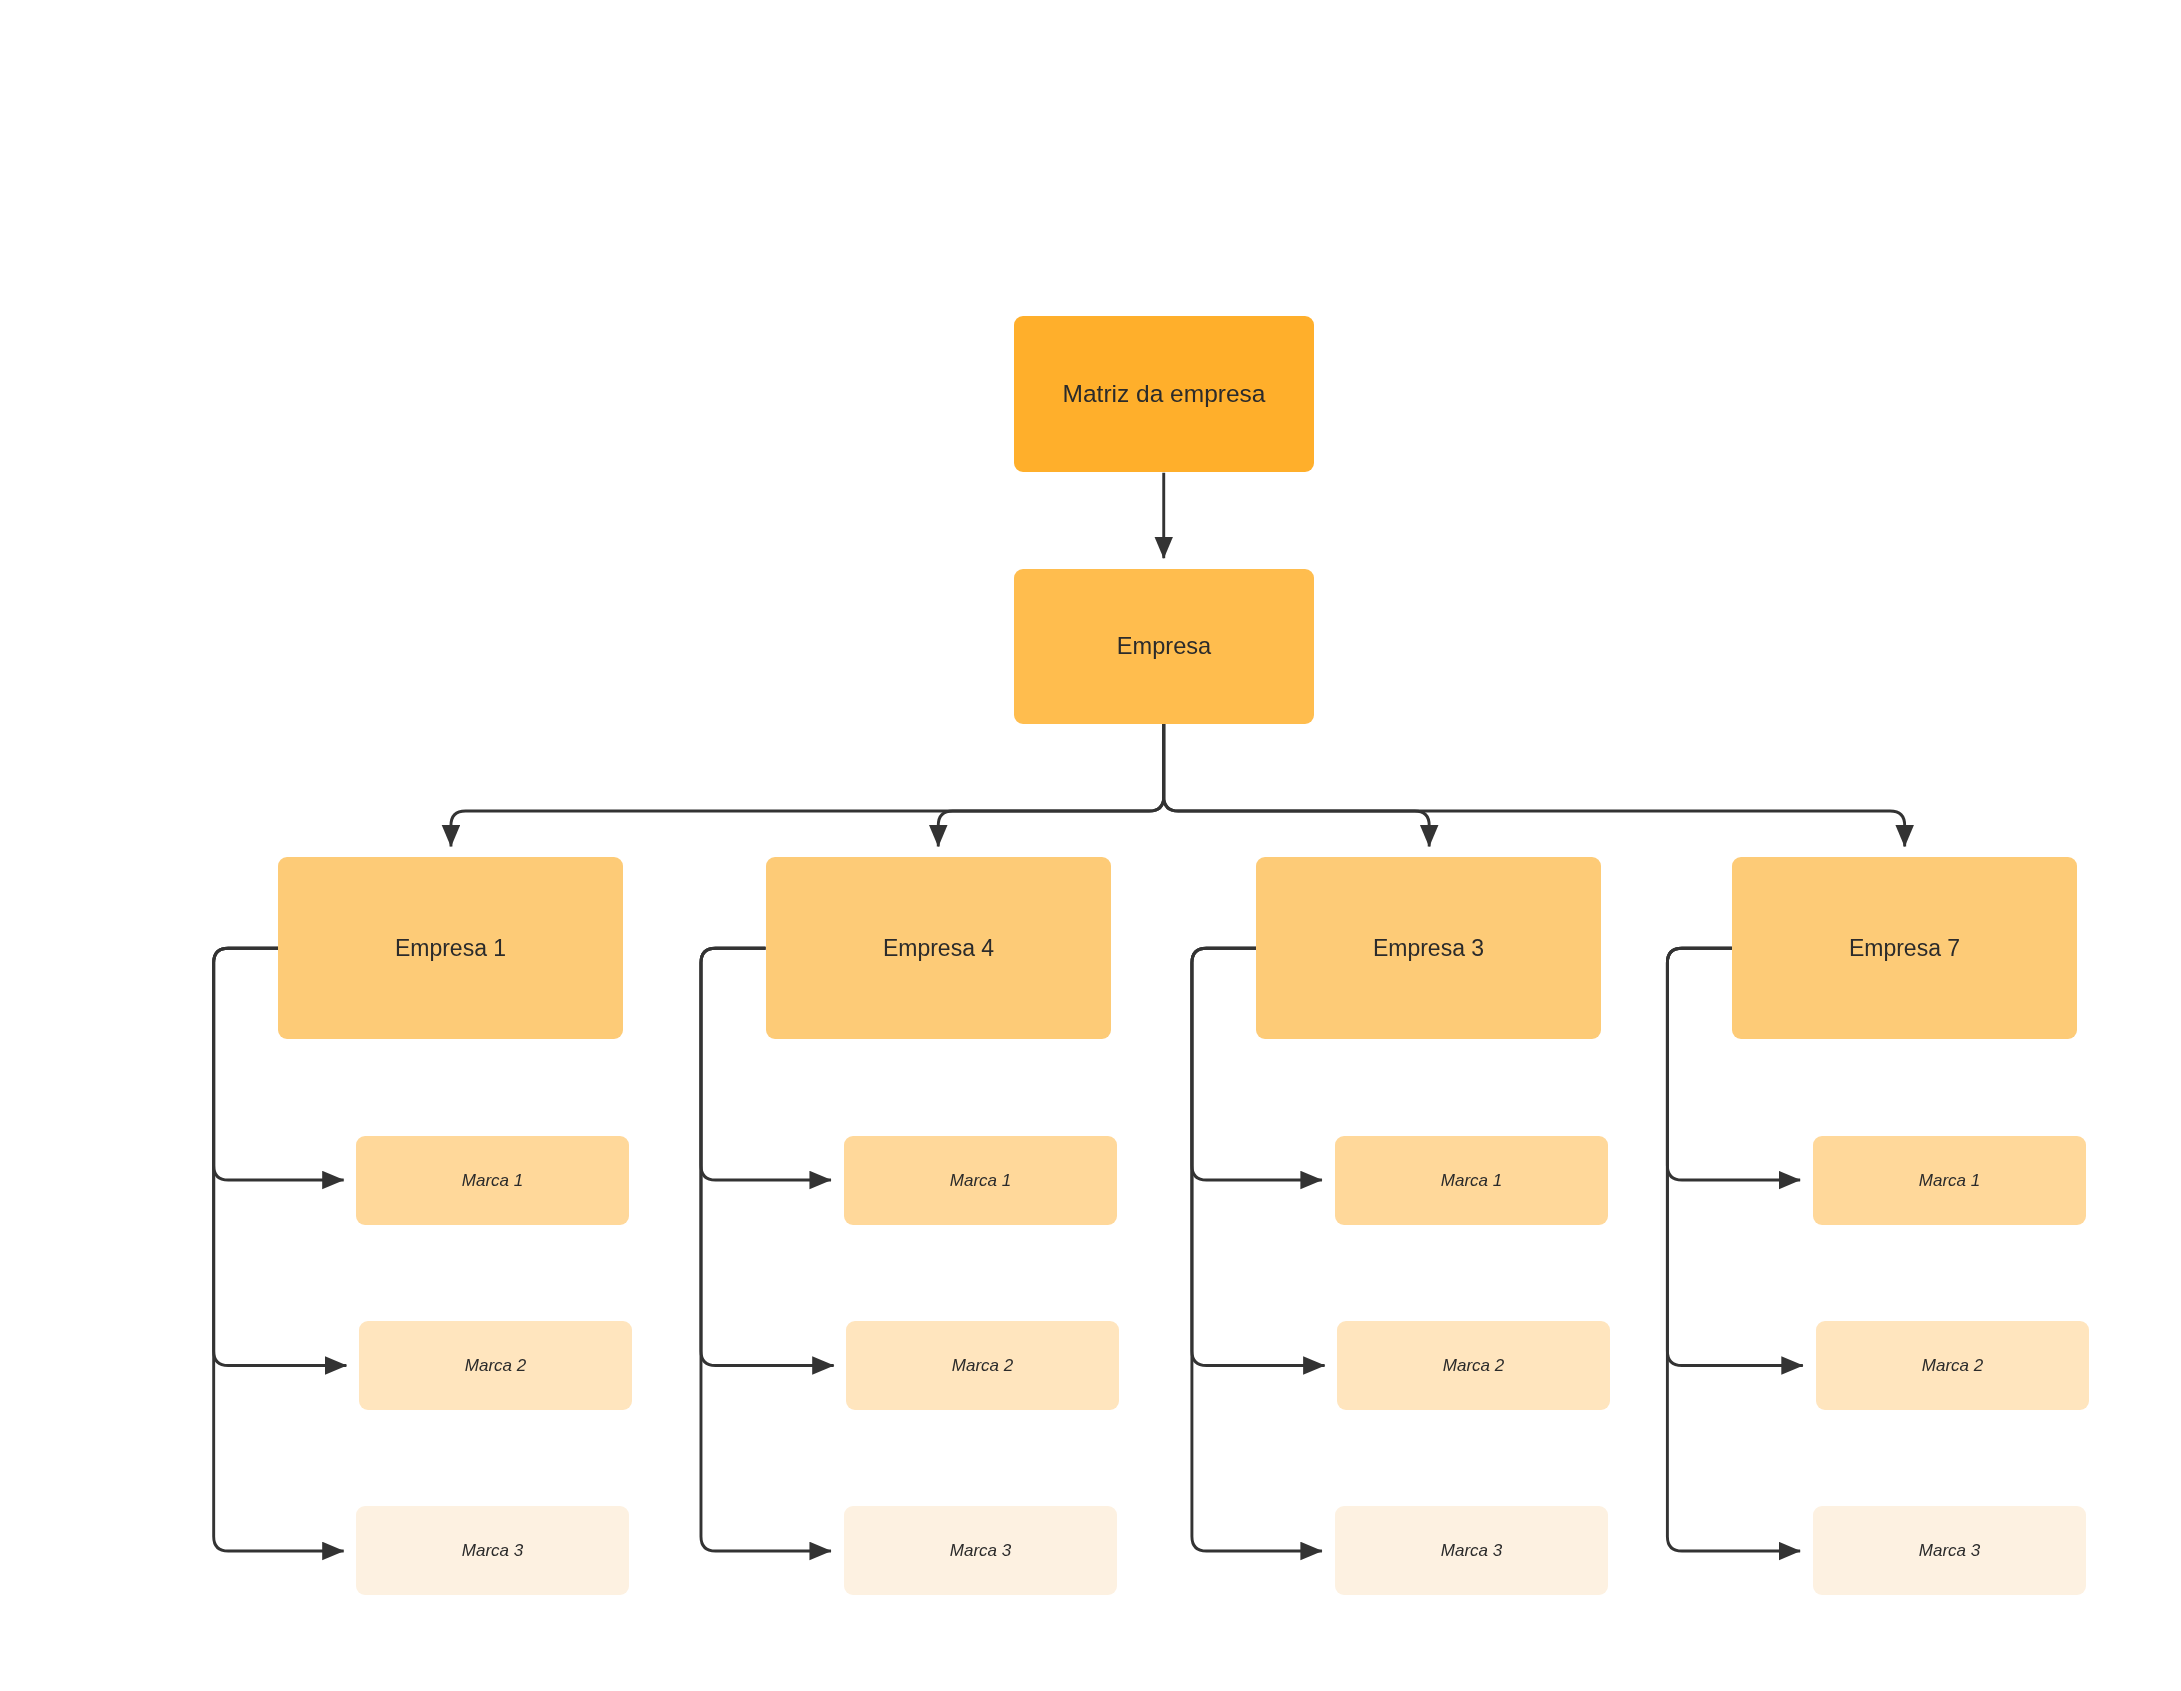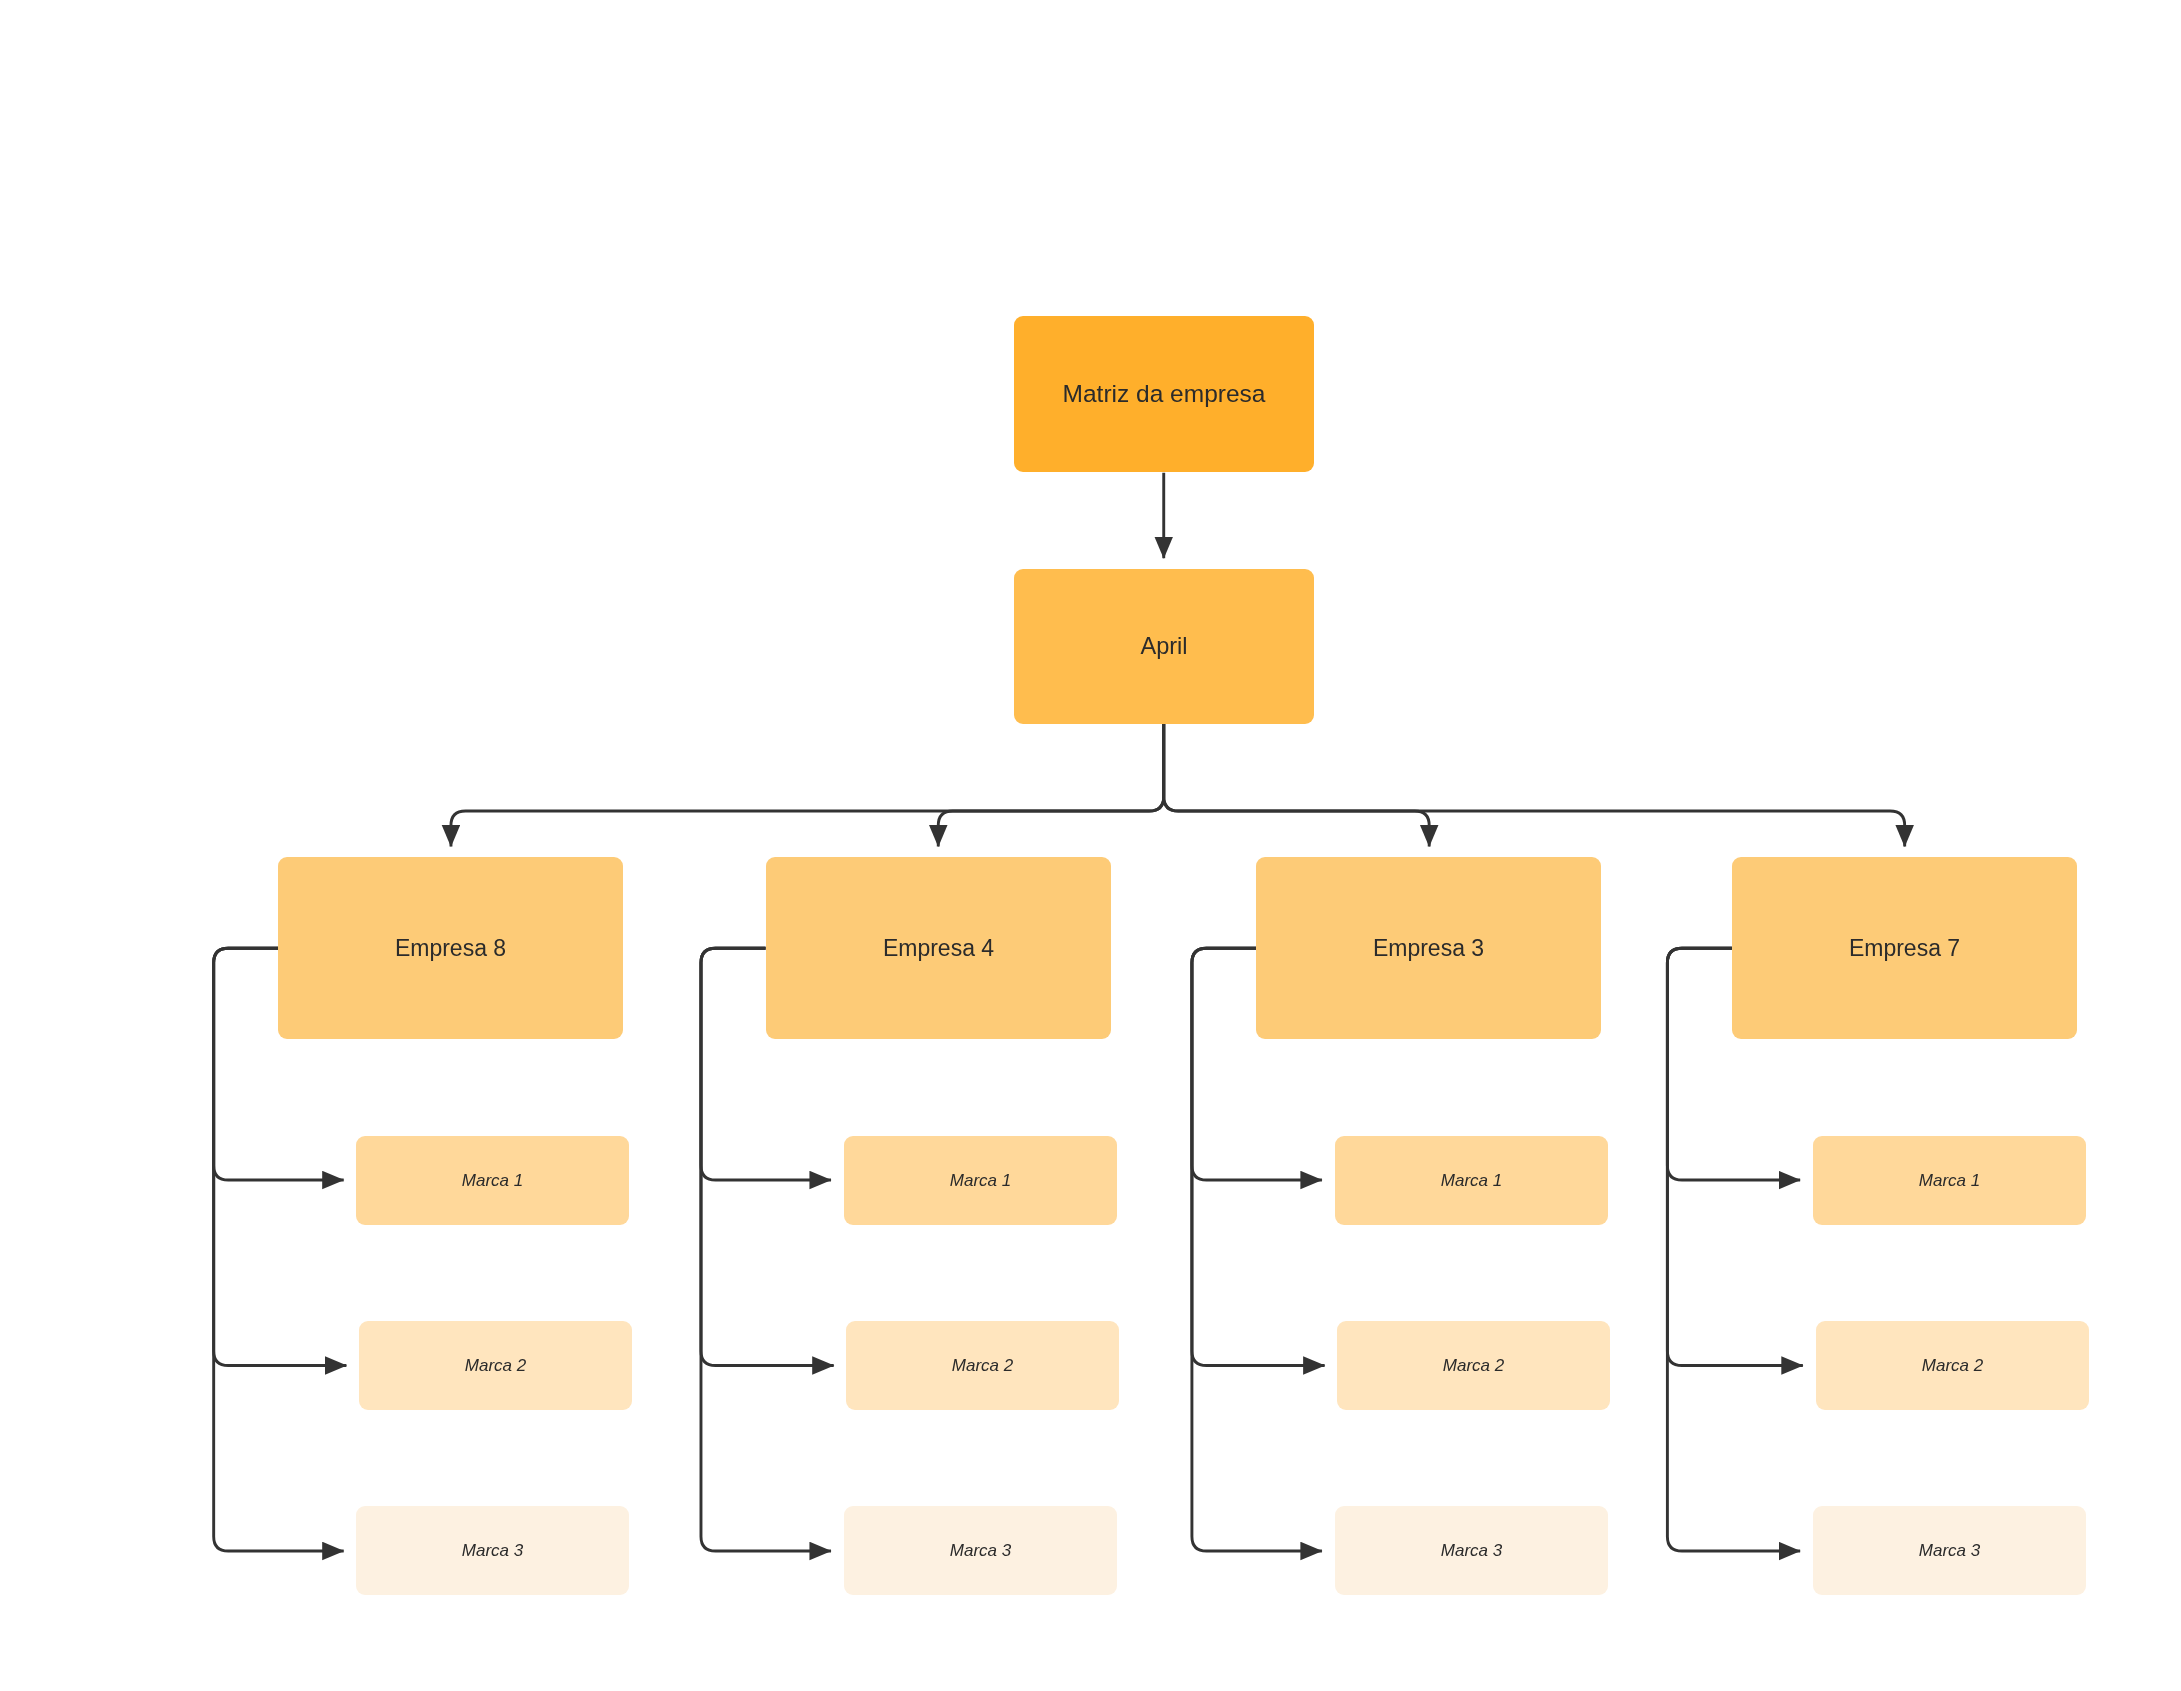--- a/index.html
+++ b/index.html
@@ -127,24 +127,24 @@
           <path d="M 1905 1043 L 1850 1043 Q 1834 1043 1834 1059 L 1834 1282 Q 1834 1298 1850 1298 L 1980 1298" marker-end="url(#arrow)"></path>
           <path d="M 1905 1043 L 1850 1043 Q 1834 1043 1834 1059 L 1834 1486 Q 1834 1502 1850 1502 L 1983 1502" marker-end="url(#arrow)"></path>
           <path d="M 1905 1043 L 1850 1043 Q 1834 1043 1834 1059 L 1834 1690 Q 1834 1706 1850 1706 L 1980 1706" marker-end="url(#arrow)"></path>
         </g>
     </svg>
     <div id="nodes">
         <div class="node lvl-root" style="left: 1014px; top: 316px; width: 300px; height: 156px; background: rgb(255, 175, 43); color: rgb(43, 43, 43);">
           <span>Matriz da empresa</span>
         </div>
         <div class="node lvl-branch" style="left: 1014px; top: 569px; width: 300px; height: 155px; background: rgb(255, 189, 78); color: rgb(43, 43, 43);">
-          <span>April</span>
+          <span>Empresa</span>
         </div>
         <div class="node lvl-unit" style="left: 278px; top: 857px; width: 345px; height: 182px; background: rgb(253, 203, 119); color: rgb(43, 43, 43);">
-          <span>Empresa 8</span>
+          <span>Empresa 1</span>
         </div>
         <div class="node lvl-unit" style="left: 766px; top: 857px; width: 345px; height: 182px; background: rgb(253, 203, 119); color: rgb(43, 43, 43);">
           <span>Empresa 4</span>
         </div>
         <div class="node lvl-unit" style="left: 1256px; top: 857px; width: 345px; height: 182px; background: rgb(253, 203, 119); color: rgb(43, 43, 43);">
           <span>Empresa 3</span>
         </div>
         <div class="node lvl-unit" style="left: 1732px; top: 857px; width: 345px; height: 182px; background: rgb(253, 203, 119); color: rgb(43, 43, 43);">
           <span>Empresa 7</span>
         </div>

